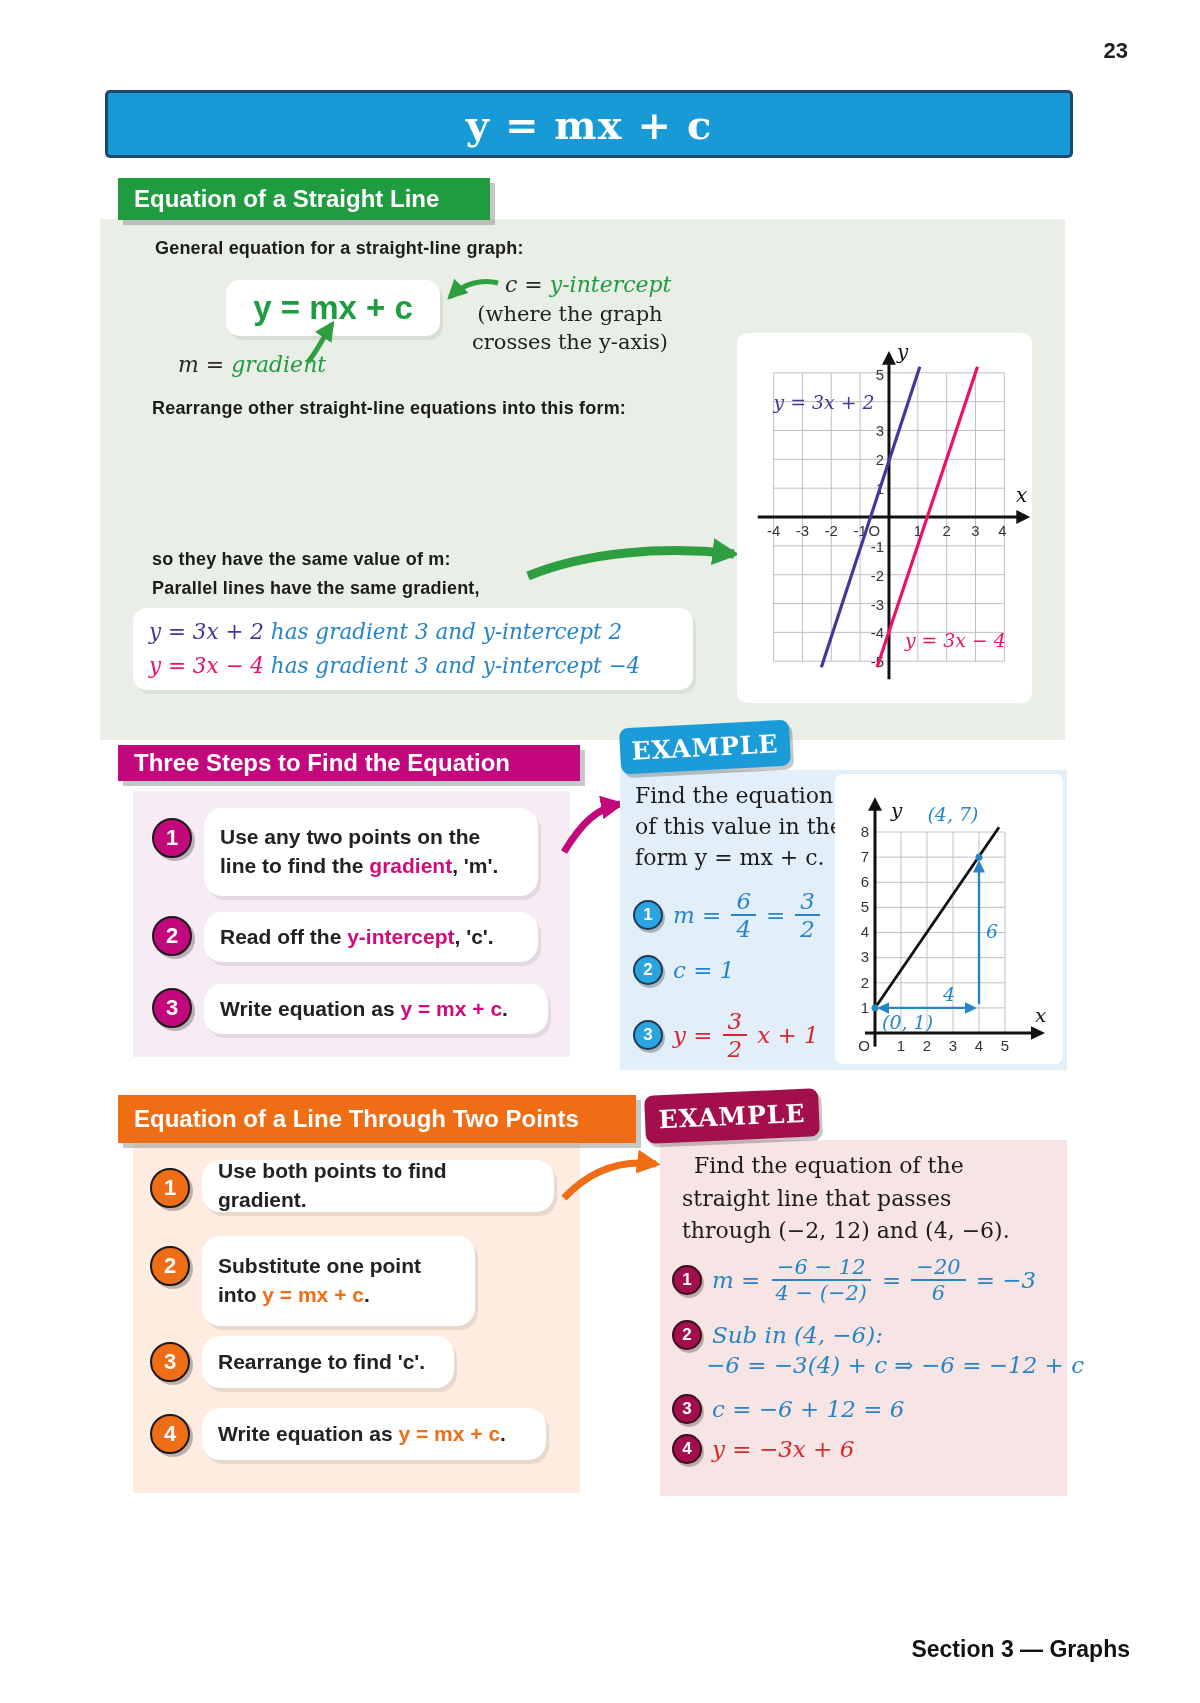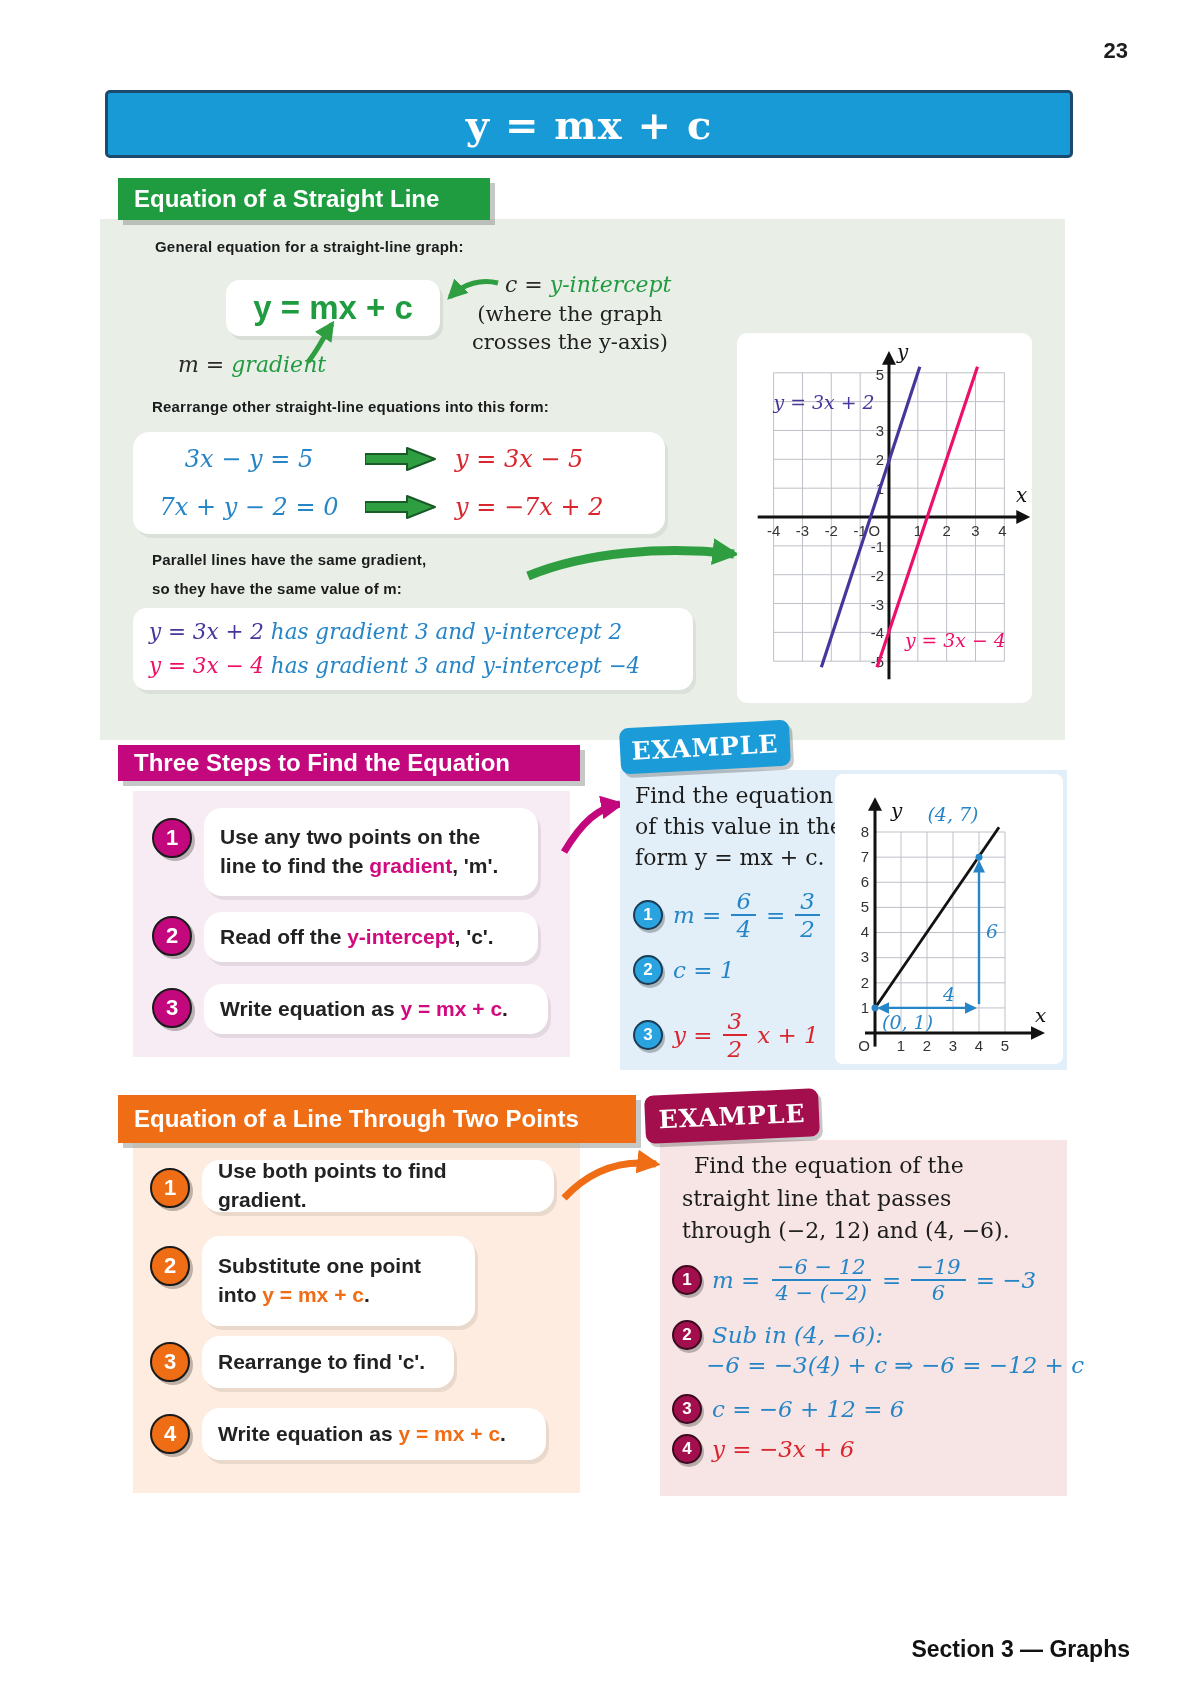--- a/index.html
+++ b/index.html
@@ -1,21 +1,21 @@
 <!DOCTYPE html>
 <html><head>
 <meta charset="utf-8">
 <style>
   html,body{margin:0;padding:0;background:#ffffff;}
   .page{position:relative;width:1200px;height:1703px;background:#ffffff;overflow:hidden;
         font-family:"Liberation Sans",sans-serif;color:#1d1d1d;}
   .abs{position:absolute;}
 
   
-  .boldtxt{font-weight:bold;color:#1c1c1c;font-size:15px;letter-spacing:.2px;}
+  .boldtxt{font-weight:bold;color:#1c1c1c;font-size:18px;letter-spacing:.2px;}
   .serif{font-family:"DejaVu Serif",serif;}
   .mathit{font-family:"DejaVu Serif",serif;font-style:italic;}
   .blue{color:#2585c7}.red{color:#d9262e}.greenc{color:#229b42}
   .purple{color:#46369b}.pinkc{color:#ec1069}.dark{color:#2a2a2a}
 
   
   #page-num{right:72px;top:38px;font-weight:bold;font-size:22px;}
   #banner{left:105px;top:90px;width:962px;height:62px;background:#189ad7;
           border:3px solid #1c4a6e;border-radius:5px;display:flex;align-items:center;justify-content:center;}
   #banner span{color:#fff;font-family:"DejaVu Serif",serif;font-weight:bold;font-size:40px;letter-spacing:1px;}
@@ -154,40 +154,24 @@
     <defs>
         <marker id="ah-m" viewBox="0 0 10 10" refX="8" refY="5" markerWidth="4" markerHeight="4" orient="auto-start-reverse">
           <path d="M0,0L10,5L0,10z" fill="#2f9e41"></path>
         </marker>
       </defs>
     <path d="M6,44 C16,32 22,18 30,6" stroke="#2f9e41" stroke-width="5" fill="none" marker-end="url(#ah-m)"></path>
   </svg>
 
   <div class="abs boldtxt" id="s1-rearrange-heading">Rearrange other straight-line equations into this form:</div>
 
-  <div class="abs" id="rearrange-box">
-    <div class="req-row">
-      <span class="lft mathit blue">3x − y = 5</span>
-      <svg width="74" height="26">
-          <polygon points="0,8 42,8 42,2 70,13 42,24 42,18 0,18" fill="#2f9e41" stroke="#1a5a28" stroke-width="2" stroke-linejoin="round"></polygon>
-        </svg>
-      <span class="rgt mathit red">y = 3x − 5</span>
-    </div>
-    <div class="req-row">
-      <span class="lft mathit blue">7x + y − 2 = 0</span>
-      <svg width="74" height="26">
-          <polygon points="0,8 42,8 42,2 70,13 42,24 42,18 0,18" fill="#2f9e41" stroke="#1a5a28" stroke-width="2" stroke-linejoin="round"></polygon>
-        </svg>
-      <span class="rgt mathit red">y = −7x + 2</span>
-    </div>
-  </div>
 
   <div class="abs boldtxt" id="s1-parallel">
+    <div>so they have the same value of m:</div>
     <div>Parallel lines have the same gradient,</div>
-    <div>so they have the same value of m:</div>
   </div>
   <svg class="arrow-svg" style="left:524px;top:536px" width="222" height="52">
     <defs>
         <marker id="ah-long" viewBox="0 0 10 10" refX="8" refY="5" markerWidth="3" markerHeight="3" orient="auto-start-reverse">
           <path d="M0,0L10,5L0,10z" fill="#2f9e41"></path>
         </marker>
       </defs>
     <path d="M4,40 C62,16 140,10 210,18" stroke="#2f9e41" stroke-width="9" fill="none" marker-end="url(#ah-long)"></path>
   </svg>
 
@@ -389,21 +373,21 @@
 
   <div class="workrow" id="ex2-r1">
     <span class="circ-sm mr">1</span>
     <span class="work">m = </span>
     <span class="work frac" style="font-size:21px">
         <span class="fn">−6 − 12</span>
         <span class="fd">4 − (−2)</span>
       </span>
     <span class="work">=</span>
     <span class="work frac" style="font-size:21px">
-        <span class="fn">−19</span>
+        <span class="fn">−20</span>
         <span class="fd">6</span>
       </span>
     <span class="work">= −3</span>
   </div>
   <div class="workrow" id="ex2-r2">
     <span class="circ-sm mr">2</span>
     <span class="work">Sub in (4, −6):</span>
   </div>
   <div class="abs work" id="ex2-r2-l2">−6 = −3(4) + c ⇒ −6 = −12 + c</div>
   <div class="workrow" id="ex2-r3">

